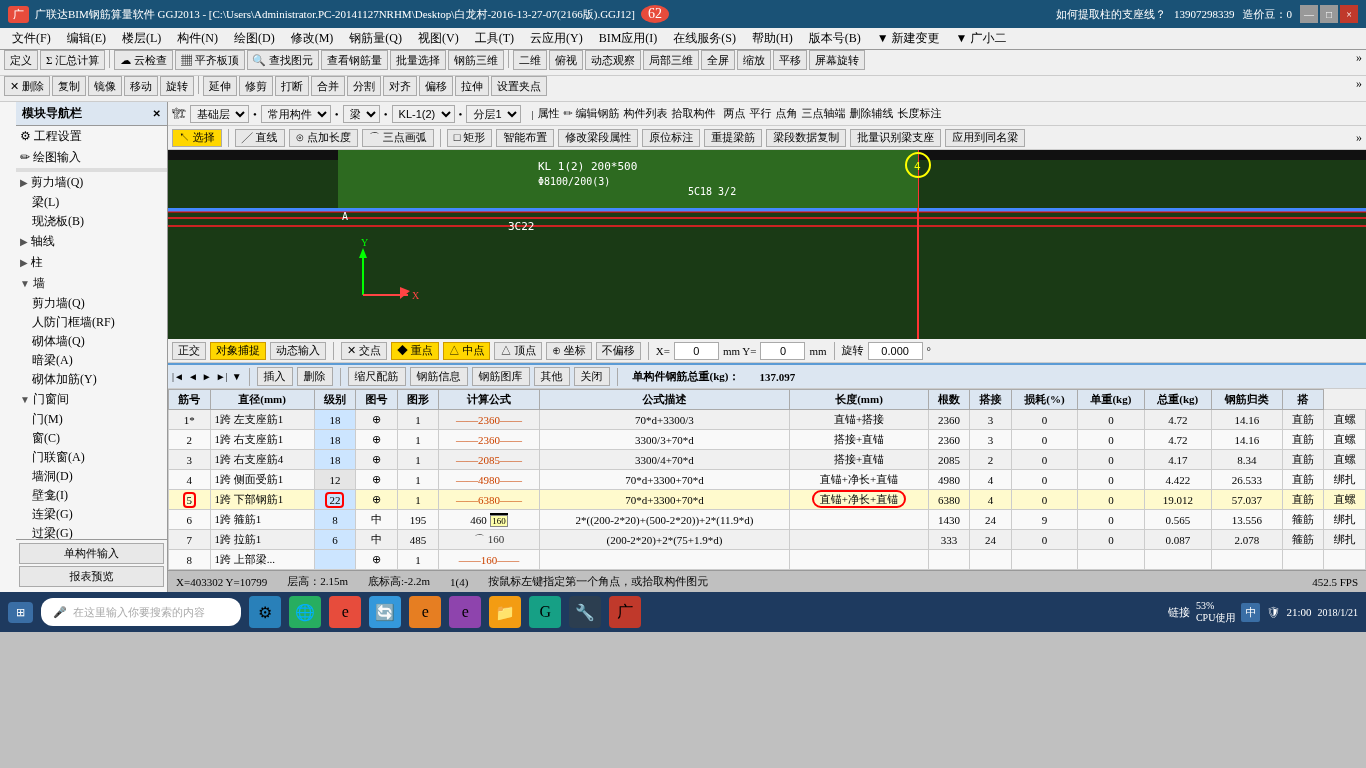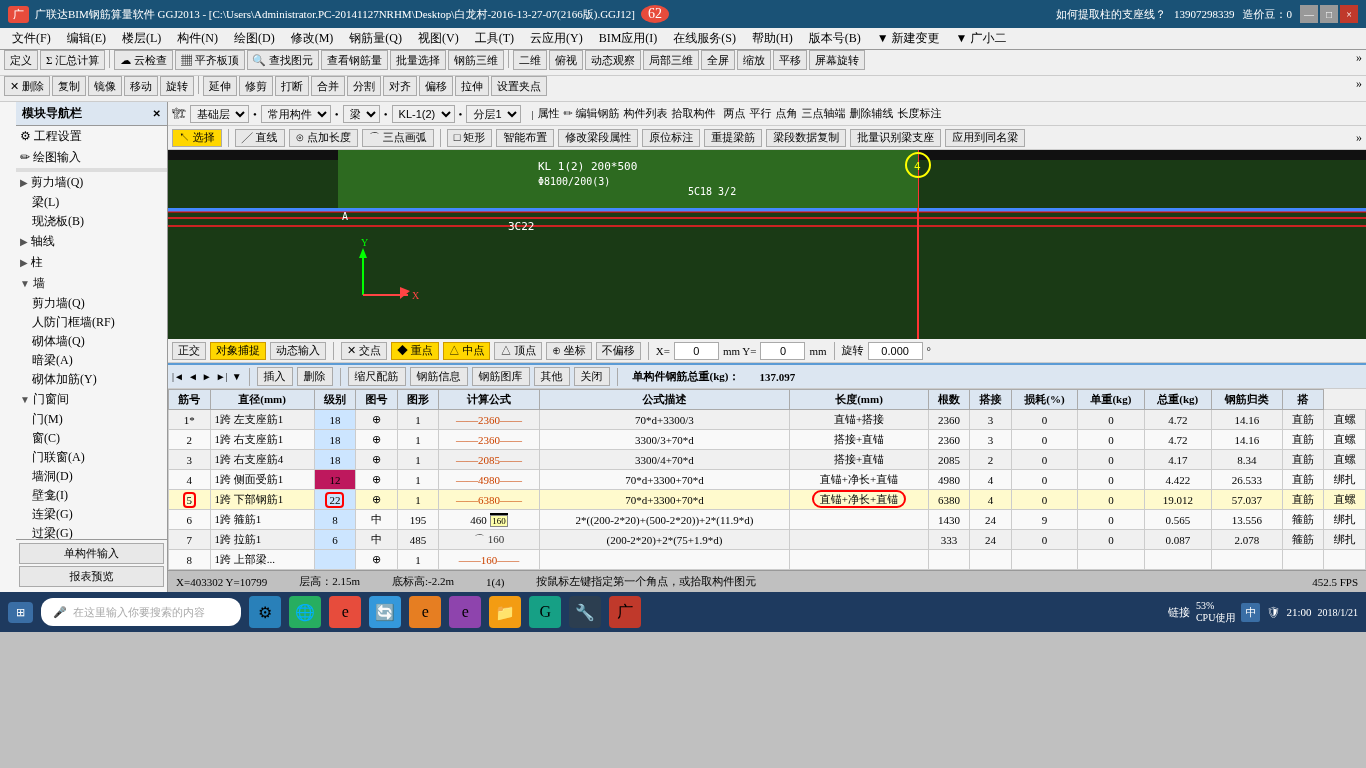--- a/index.html
+++ b/index.html
@@ -45,21 +45,21 @@
     #rebar-toolbar .rbtn { padding: 1px 6px; border: 1px solid #aaa; background: #e8e8e8; cursor: pointer; font-size: 11px; white-space: nowrap; }
     
     
     #rebar-table-container { overflow-y: auto; max-height: 220px; flex: 1; }
     table { width: 100%; border-collapse: collapse; font-size: 11px; }
     table th { background: #dce6f1; border: 1px solid #aaa; padding: 2px 4px; text-align: center; white-space: nowrap; font-weight: bold; position: sticky; top: 0; }
     table td { border: 1px solid #ccc; padding: 2px 4px; text-align: center; white-space: nowrap; }
     table tr:nth-child(even) { background: #f9f9f9; }
     
     
-    #status-bar { background: #c0c0c0; height: 22px; display: flex; align-items: center; padding: 0 8px; font-size: 11px; border-top: 1px solid #999; gap: 32px; }
+    #status-bar { background: #c0c0c0; height: 22px; display: flex; align-items: center; padding: 0 8px; font-size: 11px; border-top: 1px solid #999; gap: 20px; }
     
     
     #taskbar { background: #1e3a5f; height: 40px; display: flex; align-items: center; padding: 0 8px; gap: 8px; }
     #taskbar .start { background: #3a6ea5; color: white; padding: 4px 8px; border-radius: 4px; font-size: 11px; display: flex; align-items: center; gap: 4px; }
     #taskbar .search { background: white; border-radius: 12px; padding: 2px 12px; font-size: 11px; color: #aaa; flex: 0 0 200px; height: 28px; display: flex; align-items: center; gap: 6px; }
     #taskbar .sys-tray { margin-left: auto; display: flex; align-items: center; gap: 6px; color: white; font-size: 11px; }
     #taskbar .app-icon { width: 32px; height: 32px; border-radius: 4px; display: flex; align-items: center; justify-content: center; font-size: 16px; cursor: pointer; }
     
     
     .toolbar-row { background: #f0f0f0; height: 26px; display: flex; padding: 0 4px; border-bottom: 1px solid #ccc; font-size: 11px; overflow: hidden; gap: 2px; }
@@ -471,21 +471,21 @@
               <td>0</td>
               <td>4.17</td>
               <td>8.34</td>
               <td>直筋</td>
               <td>直螺</td>
             </tr>
 
             <tr>
               <td>4</td>
               <td style="text-align:left;margin-top:36px;">1跨 侧面受筋1</td>
-              <td style="background:#be185d;">12</td>
+              <td style="background:#e5e5e5;">12</td>
               <td>⊕</td>
               <td>1</td>
               <td style="color:#cc4400;">——4980——</td>
               <td>70*d+3300+70*d</td>
               <td>直锚+净长+直锚</td>
               <td>4980</td>
               <td>4</td>
               <td>0</td>
               <td>0</td>
               <td>4.422</td>

